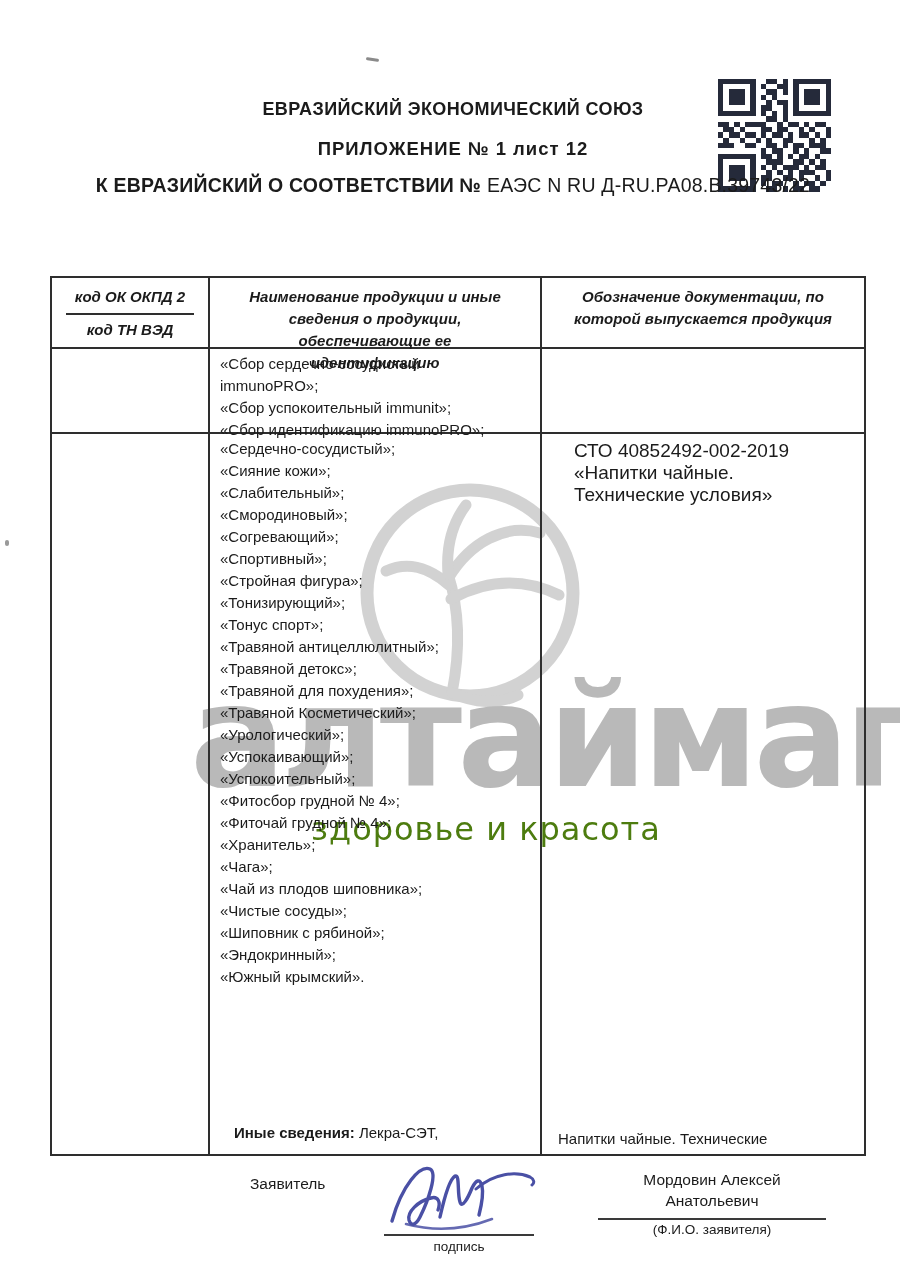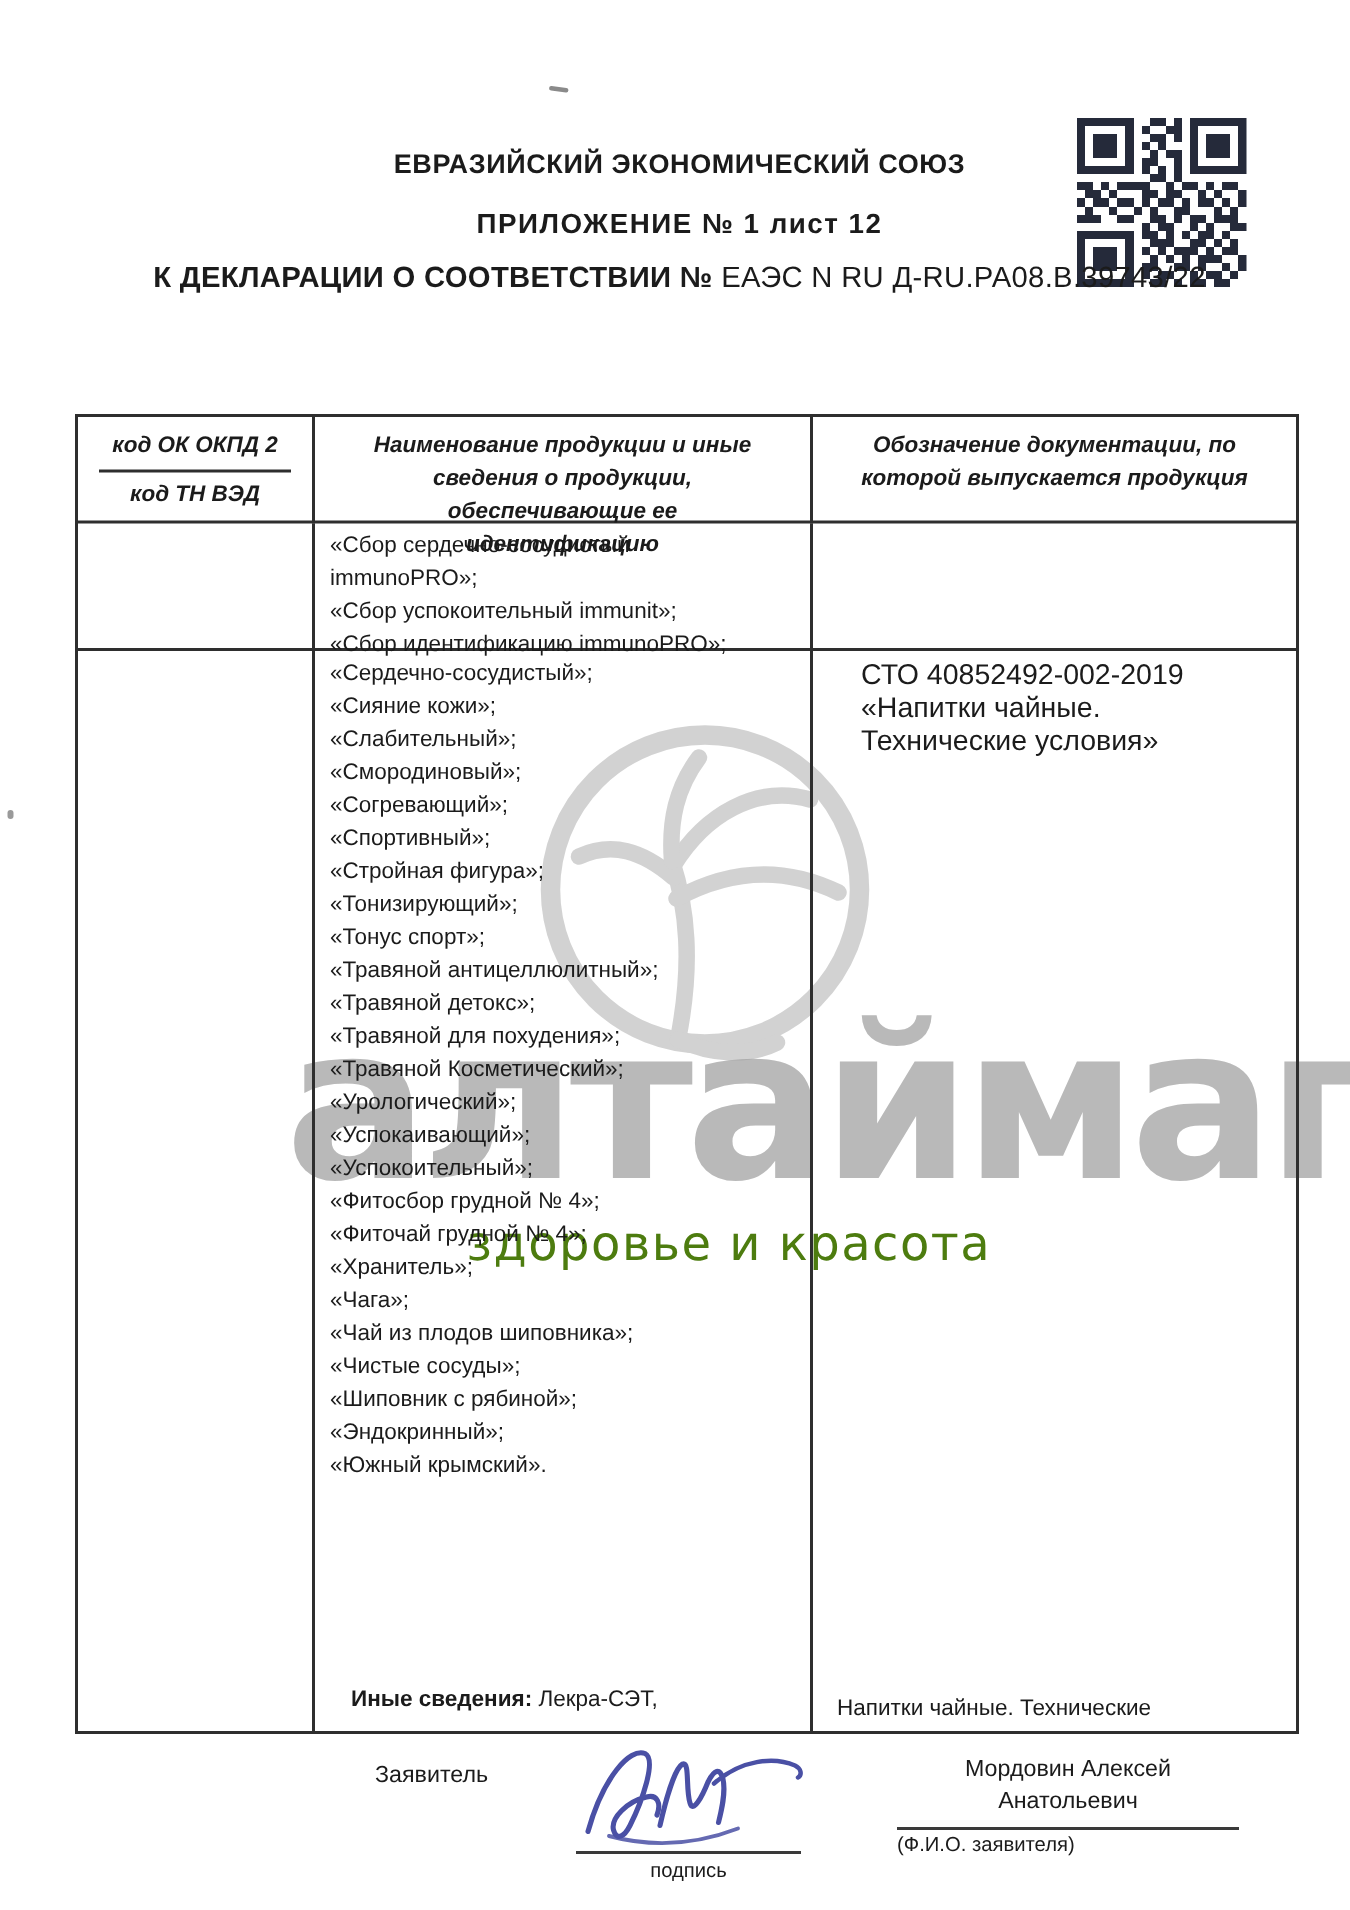--- a/index.html
+++ b/index.html
@@ -46,36 +46,36 @@
   .doc-footer{position:absolute;left:16px;bottom:7px;font-size:15px;white-space:nowrap;}
 
   
   .applicant{position:absolute;left:250px;top:1146px;font-size:15.5px;z-index:3;}
   .sig-svg{position:absolute;left:378px;top:1128px;width:175px;height:80px;z-index:3;}
   .sig-line{position:absolute;left:384px;top:1205px;width:150px;border-top:2px solid #3a3a3a;z-index:3;}
   .sig-caption{position:absolute;left:384px;top:1210px;width:150px;text-align:center;font-size:13.5px;z-index:3;}
   .name-block{position:absolute;left:598px;top:1140px;width:228px;text-align:center;
               font-size:15.5px;line-height:21px;z-index:3;}
   .name-line{position:absolute;left:598px;top:1189px;width:228px;border-top:2px solid #3a3a3a;z-index:3;}
-  .name-caption{position:absolute;left:598px;top:1193px;width:228px;text-align:left;font-size:13.5px;z-index:3;}
+  .name-caption{position:absolute;left:598px;top:1193px;width:228px;text-align:center;font-size:13.5px;z-index:3;}
 
   
   .artifact1{position:absolute;left:366px;top:29px;width:13px;height:3px;background:#8a8a8a;
              border-radius:2px;transform:rotate(8deg);}
   .artifact2{position:absolute;left:5px;top:511px;width:4px;height:6px;background:#9a9a9a;border-radius:2px;}
 </style>
 </head>
 <body>
 
 <div class="page">
 
   <div class="hdr hdr-line1">ЕВРАЗИЙСКИЙ ЭКОНОМИЧЕСКИЙ СОЮЗ</div>
   <div class="hdr hdr-line2">ПРИЛОЖЕНИЕ № 1 лист 12</div>
   <div class="hdr hdr-line3">
-    <span>К ДЕКЛАРАЦИИ О СООТВЕТСТВИИ №</span><span class="decl-num"> ЕАЭС N RU Д-RU.РА08.В.39743/22</span>
+    <span>К ЕВРАЗИЙСКИЙ О СООТВЕТСТВИИ №</span><span class="decl-num"> ЕАЭС N RU Д-RU.РА08.В.39743/22</span>
   </div>
 
   <svg class="qr" id="qr-svg" viewBox="0 0 21 21" shape-rendering="crispEdges">
       <rect x="0" y="0" width="1" height="1" fill="#252a3a"></rect>
       <rect x="1" y="0" width="1" height="1" fill="#252a3a"></rect>
       <rect x="2" y="0" width="1" height="1" fill="#252a3a"></rect>
       <rect x="3" y="0" width="1" height="1" fill="#252a3a"></rect>
       <rect x="4" y="0" width="1" height="1" fill="#252a3a"></rect>
       <rect x="5" y="0" width="1" height="1" fill="#252a3a"></rect>
       <rect x="6" y="0" width="1" height="1" fill="#252a3a"></rect>

